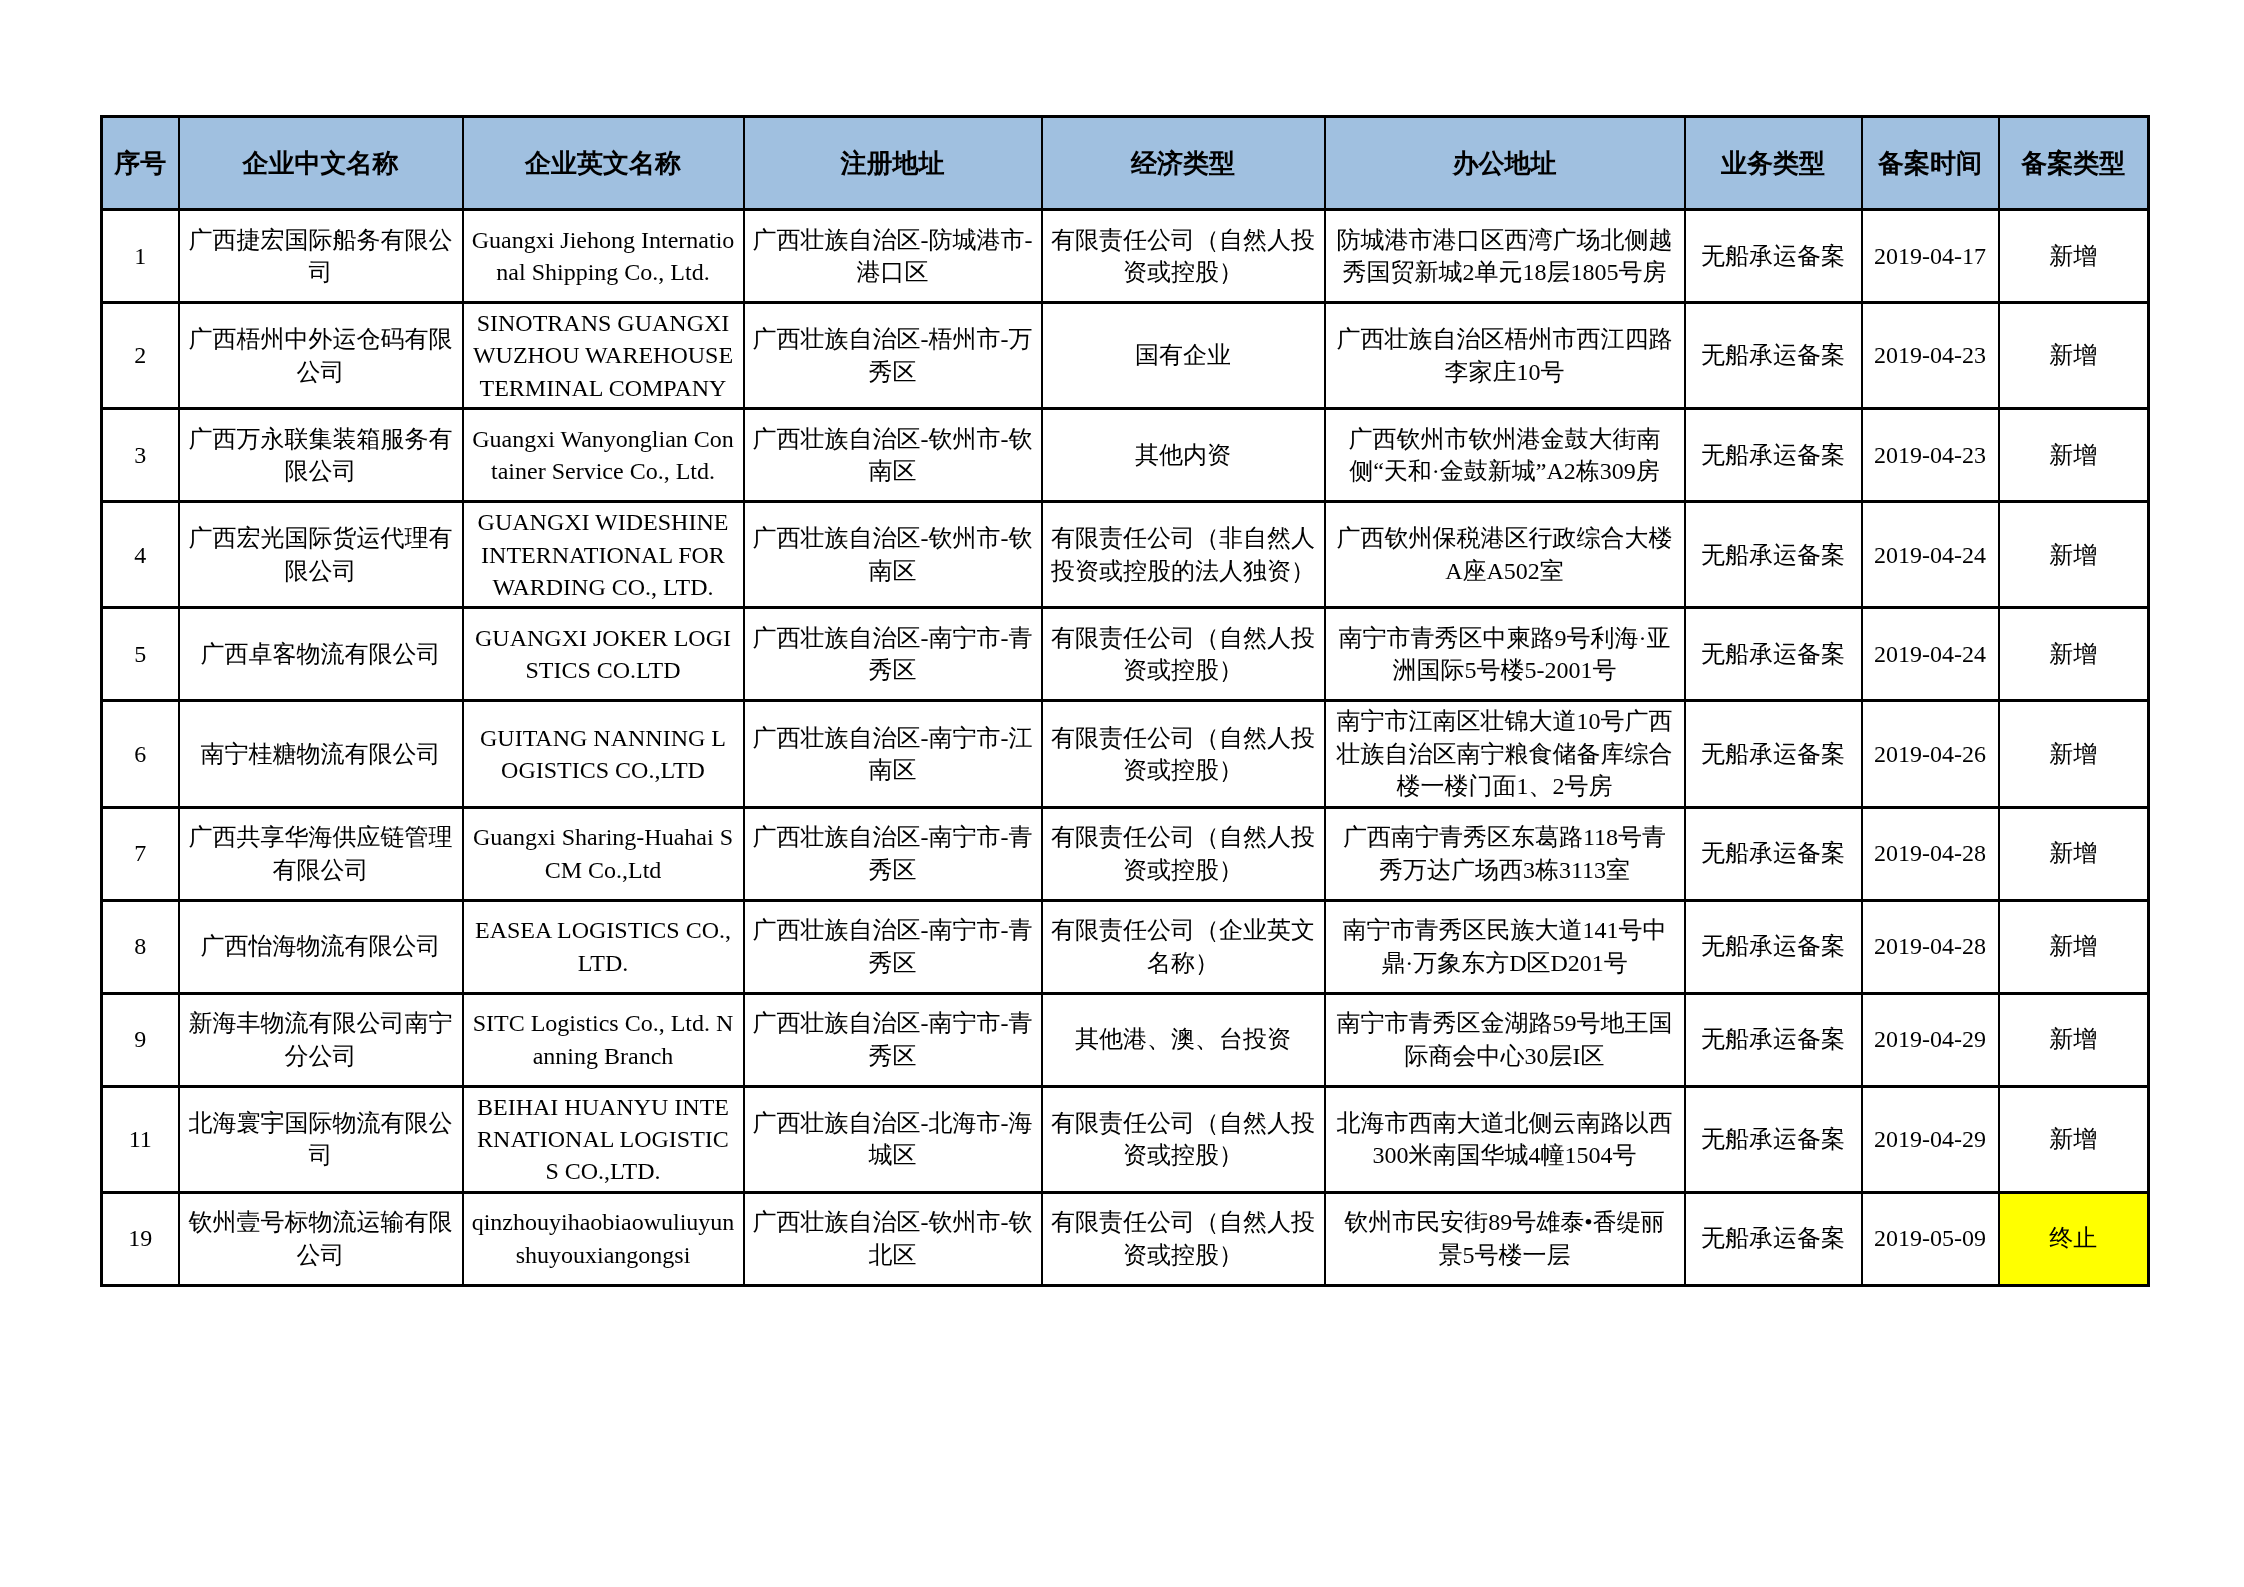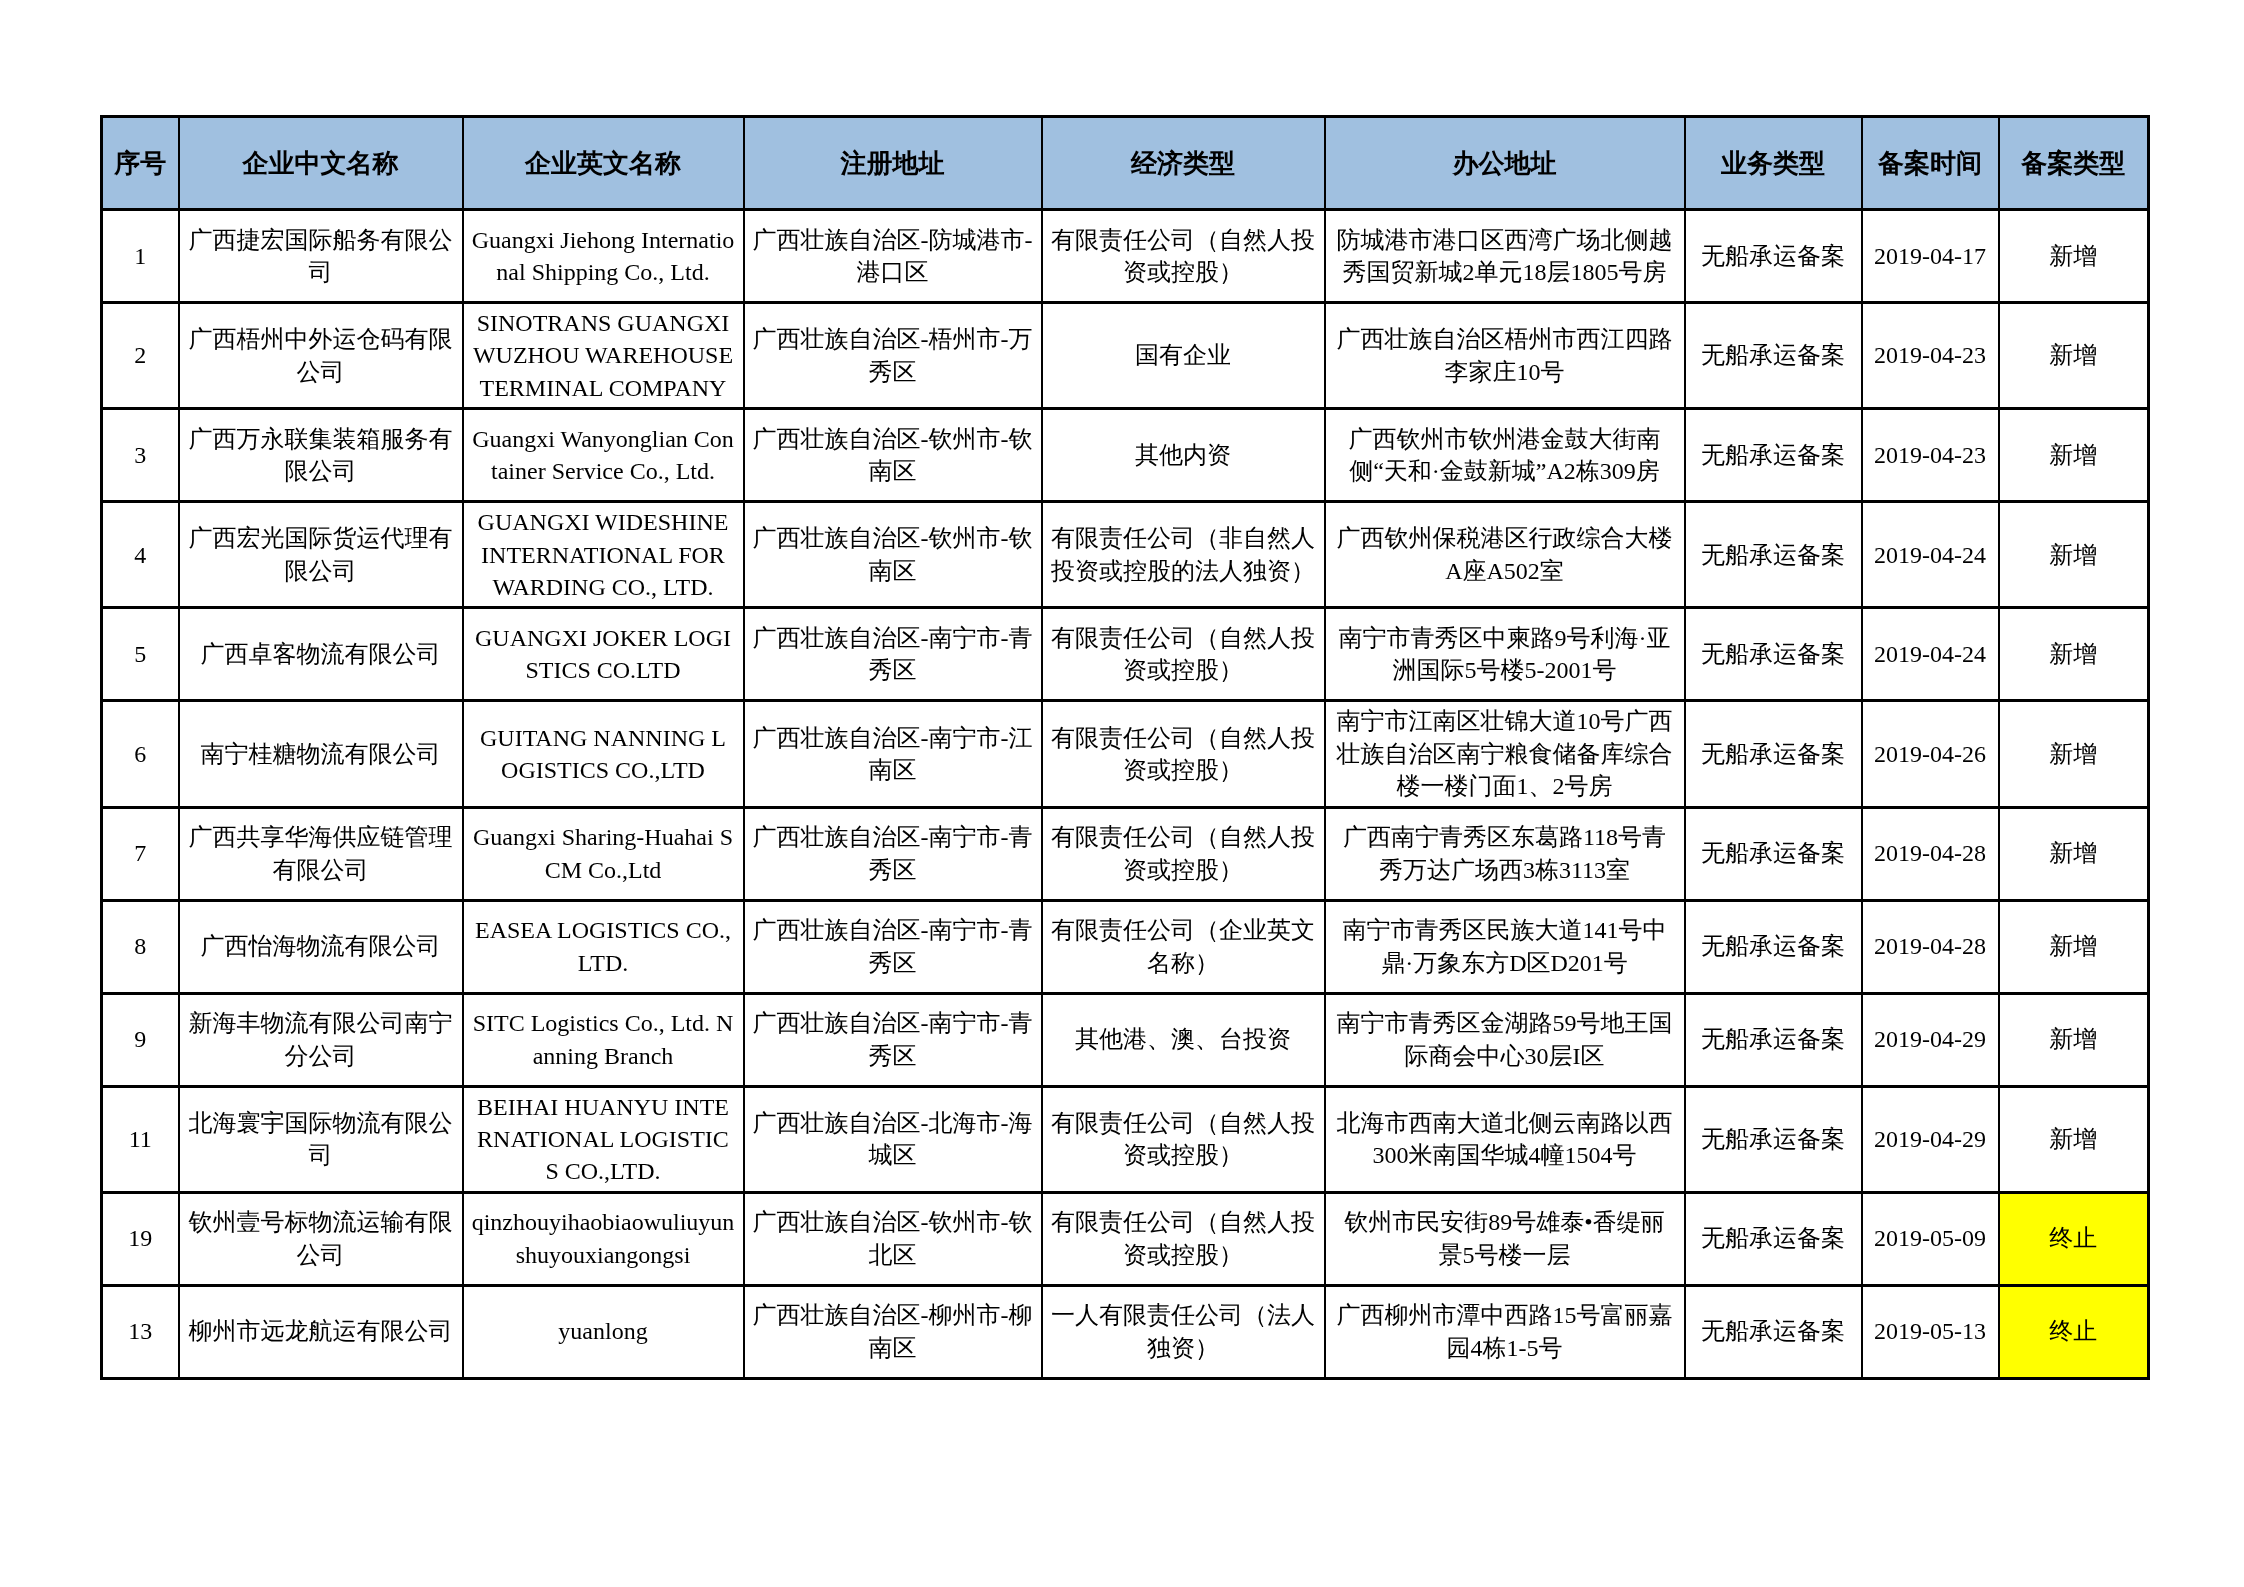--- a/index.html
+++ b/index.html
@@ -191,26 +191,15 @@
           <td>19</td>
           <td>钦州壹号标物流运输有限公司</td>
           <td>qinzhouyihaobiaowuliuyunshuyouxiangongsi</td>
           <td>广西壮族自治区-钦州市-钦北区</td>
           <td>有限责任公司（自然人投资或控股）</td>
           <td>钦州市民安街89号雄泰•香缇丽景5号楼一层</td>
           <td>无船承运备案</td>
           <td class="c-date">2019-05-09</td>
           <td class="highlight">终止</td>
         </tr>
-        <tr>
-          <td>13</td>
-          <td>柳州市远龙航运有限公司</td>
-          <td>yuanlong</td>
-          <td>广西壮族自治区-柳州市-柳南区</td>
-          <td>一人有限责任公司（法人独资）</td>
-          <td>广西柳州市潭中西路15号富丽嘉园4栋1-5号</td>
-          <td>无船承运备案</td>
-          <td class="c-date">2019-05-13</td>
-          <td class="highlight">终止</td>
-        </tr>
       </tbody>
   </table>
 </div>
 
 </body></html>

